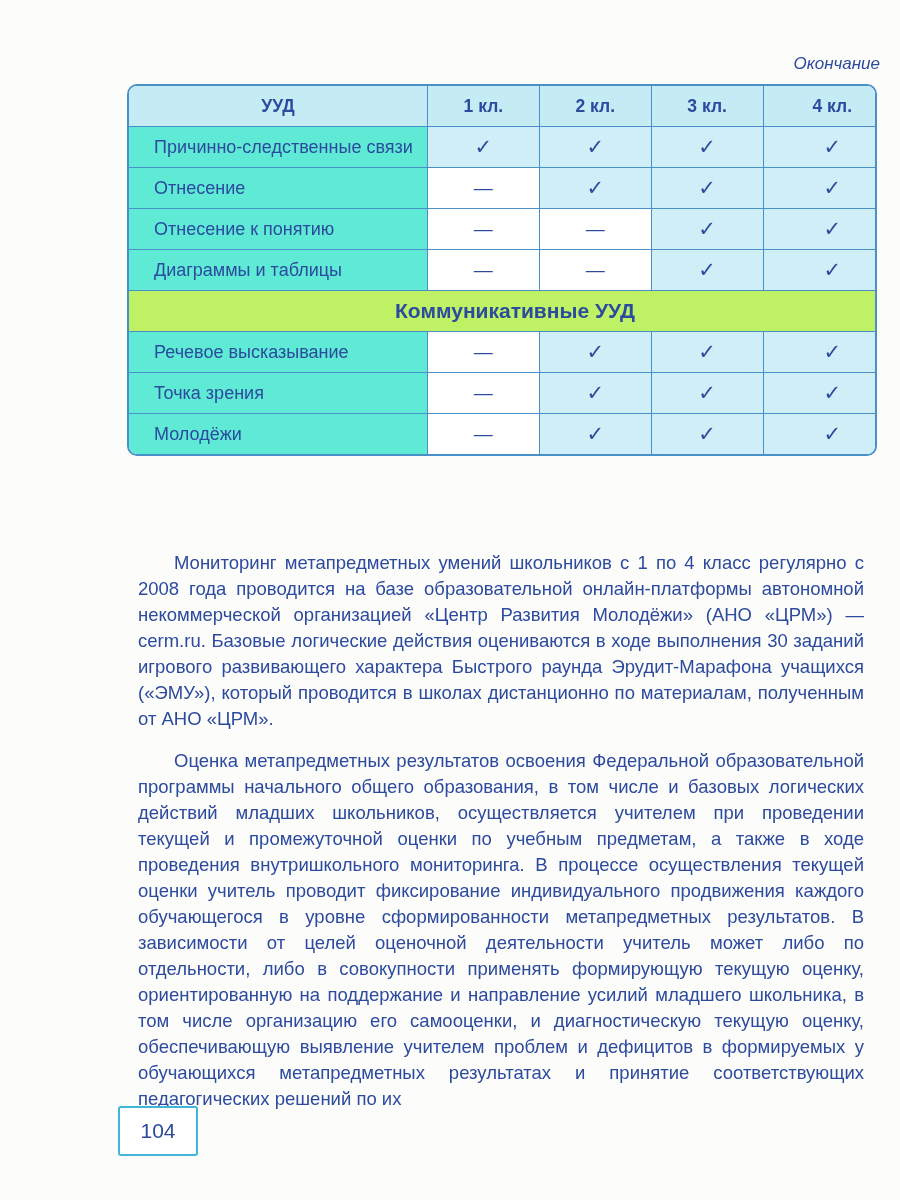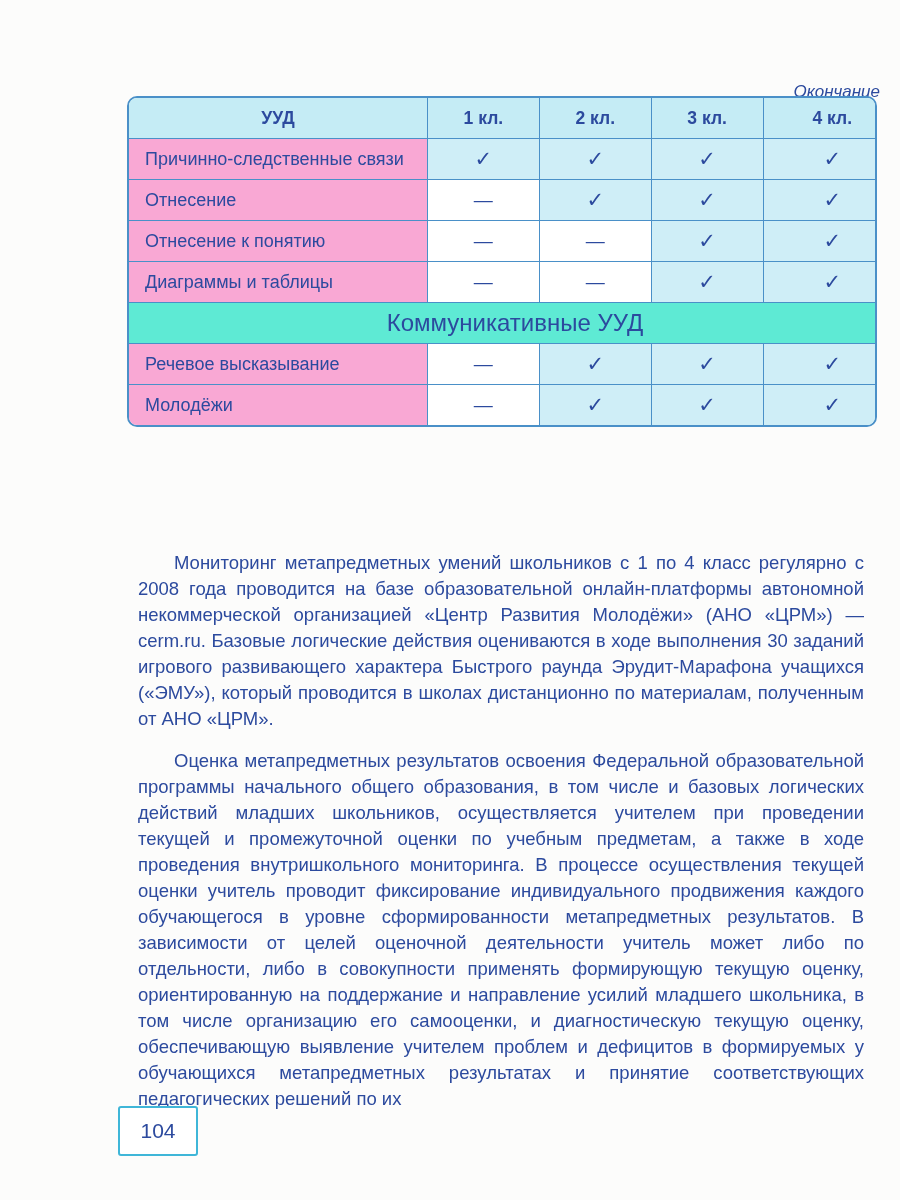--- a/index.html
+++ b/index.html
@@ -13,25 +13,24 @@
     width: 900px; height: 1200px;
     background: #fcfcfb;
     overflow: hidden;
   }
   .continuation {
     position: absolute;
     top: 54px; right: 20px;
     font-style: italic;
     font-size: 17px;
     color: var(--text-blue, #2c4a9e);
-    margin-top: 28px;
   }
   .table-wrap {
     position: absolute;
-    left: 127px; top: 96px;
+    left: 127px; top: 84px;
     width: 746px;
     border: 2.5px solid var(--table-border, #4a90c8);
     border-radius: 10px;
     overflow: hidden;
     background: #ffffff;
   }
   table { border-collapse: collapse; width: 100%; table-layout: fixed; }
   col.c-label { width: 40%; }
   col.c-class { width: 15%; }
   th, td {
@@ -46,36 +45,37 @@
   tbody tr:last-child td { border-bottom: none; }
   thead th {
     background: var(--header-fill, #c5ecf5);
     font-weight: bold;
     font-size: 17.5px;
     text-align: center;
   }
   td.label-cell {
     text-align: left;
     font-size: 18px;
-    padding-left: 16px;
-    background: #f9a8d4;
+    padding-left: 25px;
+    background: #5eead4;
   }
   td.mark-cell {
     text-align: center;
     font-size: 19px;
     background: #ffffff;
   }
   td.mark-cell.hl {
     background: var(--check-fill, #cfeef7);
     font-size: 21px;
   }
   td.section-cell {
     text-align: center;
-    font-size: 24px;
-    background: #5eead4;
+    font-size: 21px;
+    background: #bef264;
+    font-weight: bold;
   }
   .body-text {
     position: absolute;
     left: 122px; top: 534px;
     width: 758px;
     color: var(--text-blue, #2c4a9e);
   }
   .body-text p {
     margin: 16px;
     font-size: 18.5px;
@@ -157,20 +157,27 @@
             <td colspan="5" class="section-cell">Коммуникативные УУД</td>
           </tr>
           <tr>
             <td class="label-cell">Речевое высказывание</td>
             <td class="mark-cell">—</td>
             <td class="mark-cell hl">✓</td>
             <td class="mark-cell hl">✓</td>
             <td class="mark-cell hl">✓</td>
           </tr>
           <tr>
+            <td class="label-cell">Точка зрения</td>
+            <td class="mark-cell">—</td>
+            <td class="mark-cell hl">✓</td>
+            <td class="mark-cell hl">✓</td>
+            <td class="mark-cell hl">✓</td>
+          </tr>
+          <tr>
             <td class="label-cell">Молодёжи</td>
             <td class="mark-cell">—</td>
             <td class="mark-cell hl">✓</td>
             <td class="mark-cell hl">✓</td>
             <td class="mark-cell hl">✓</td>
           </tr>
         </tbody>
     </table>
   </div>
 

